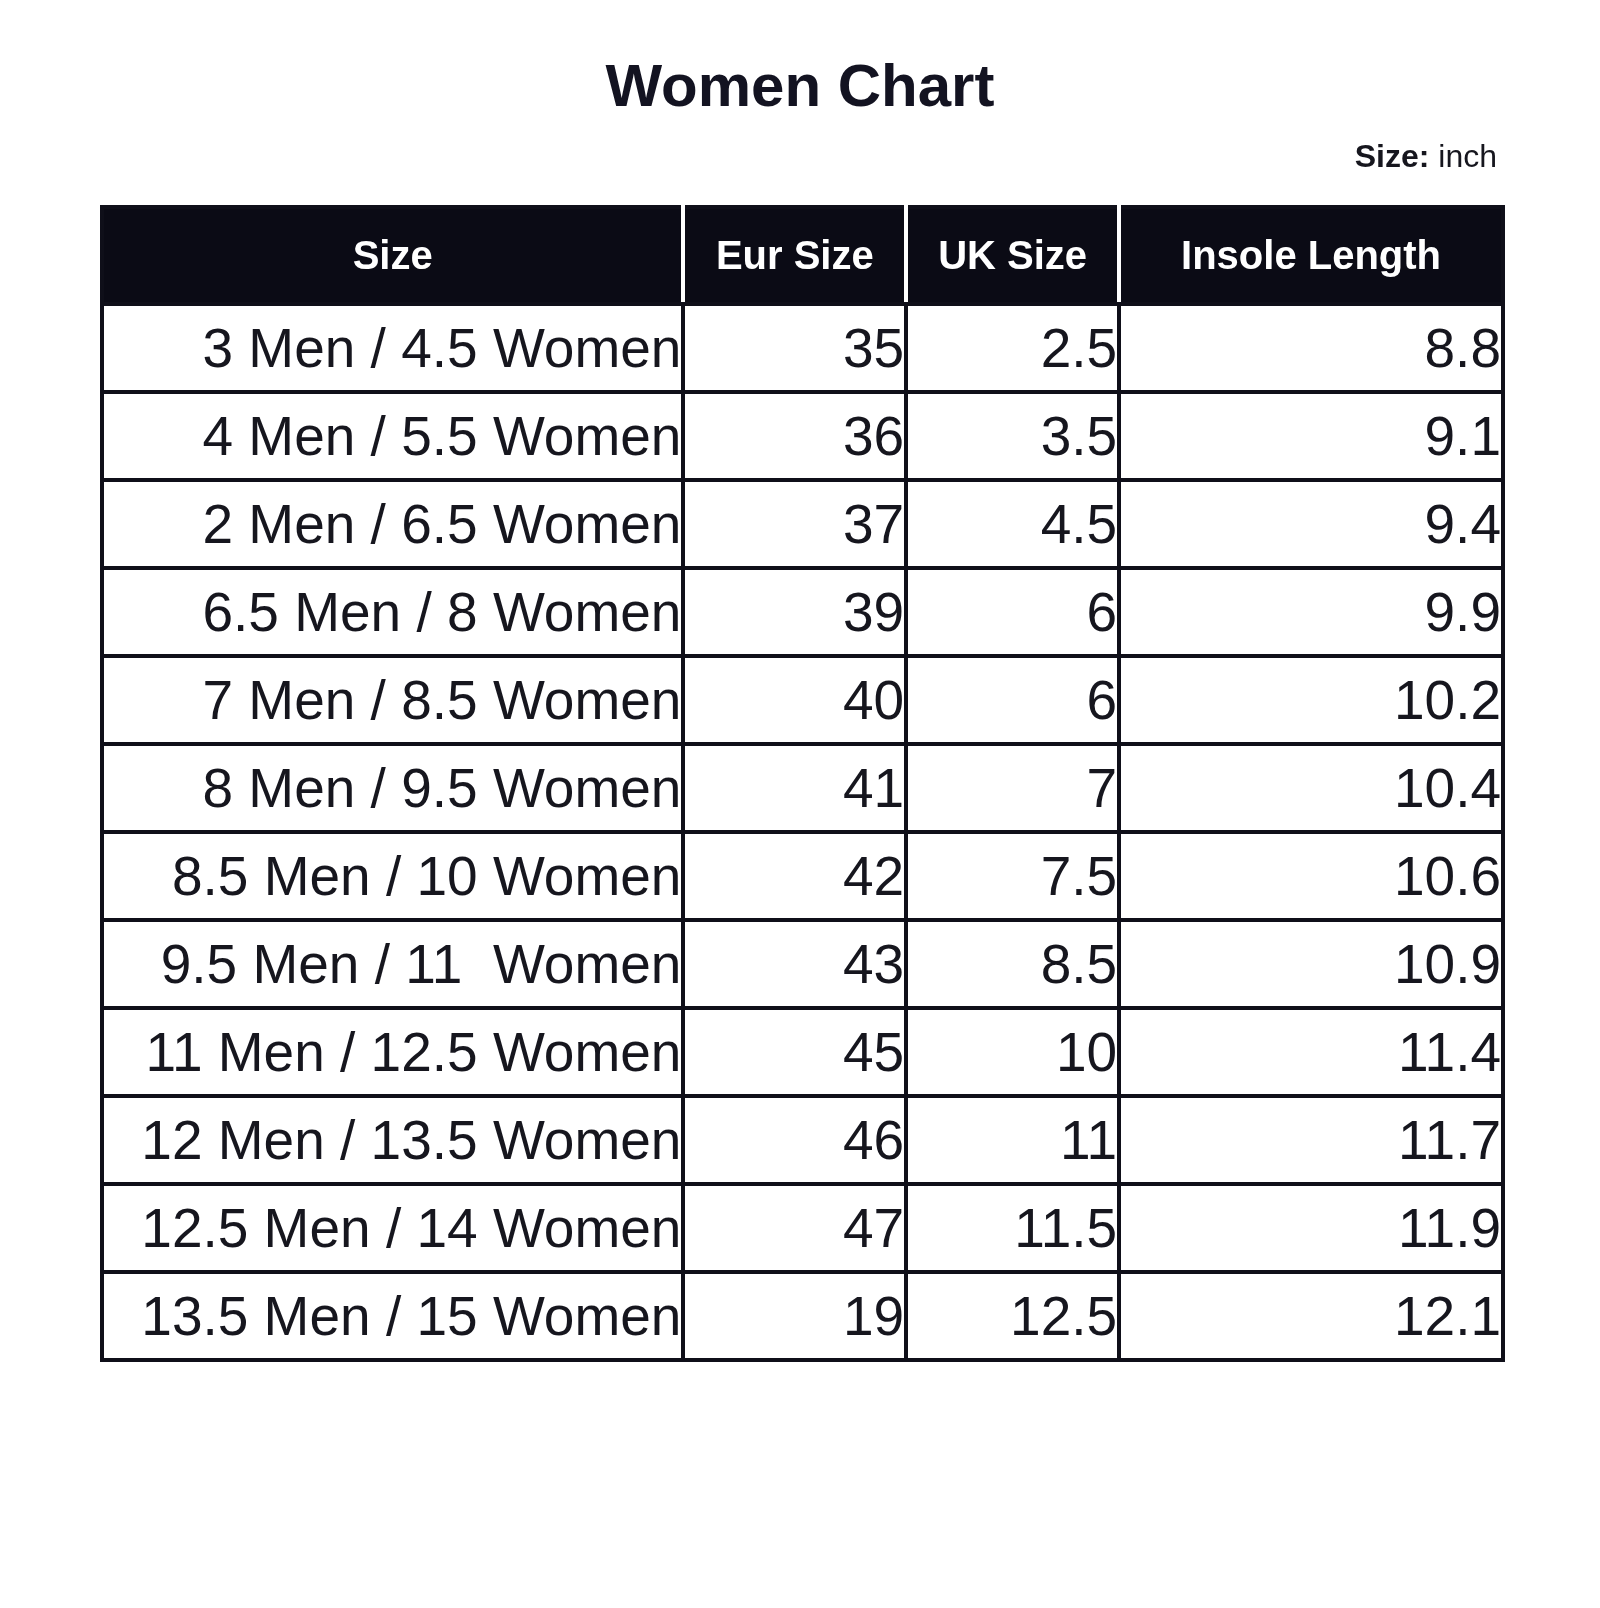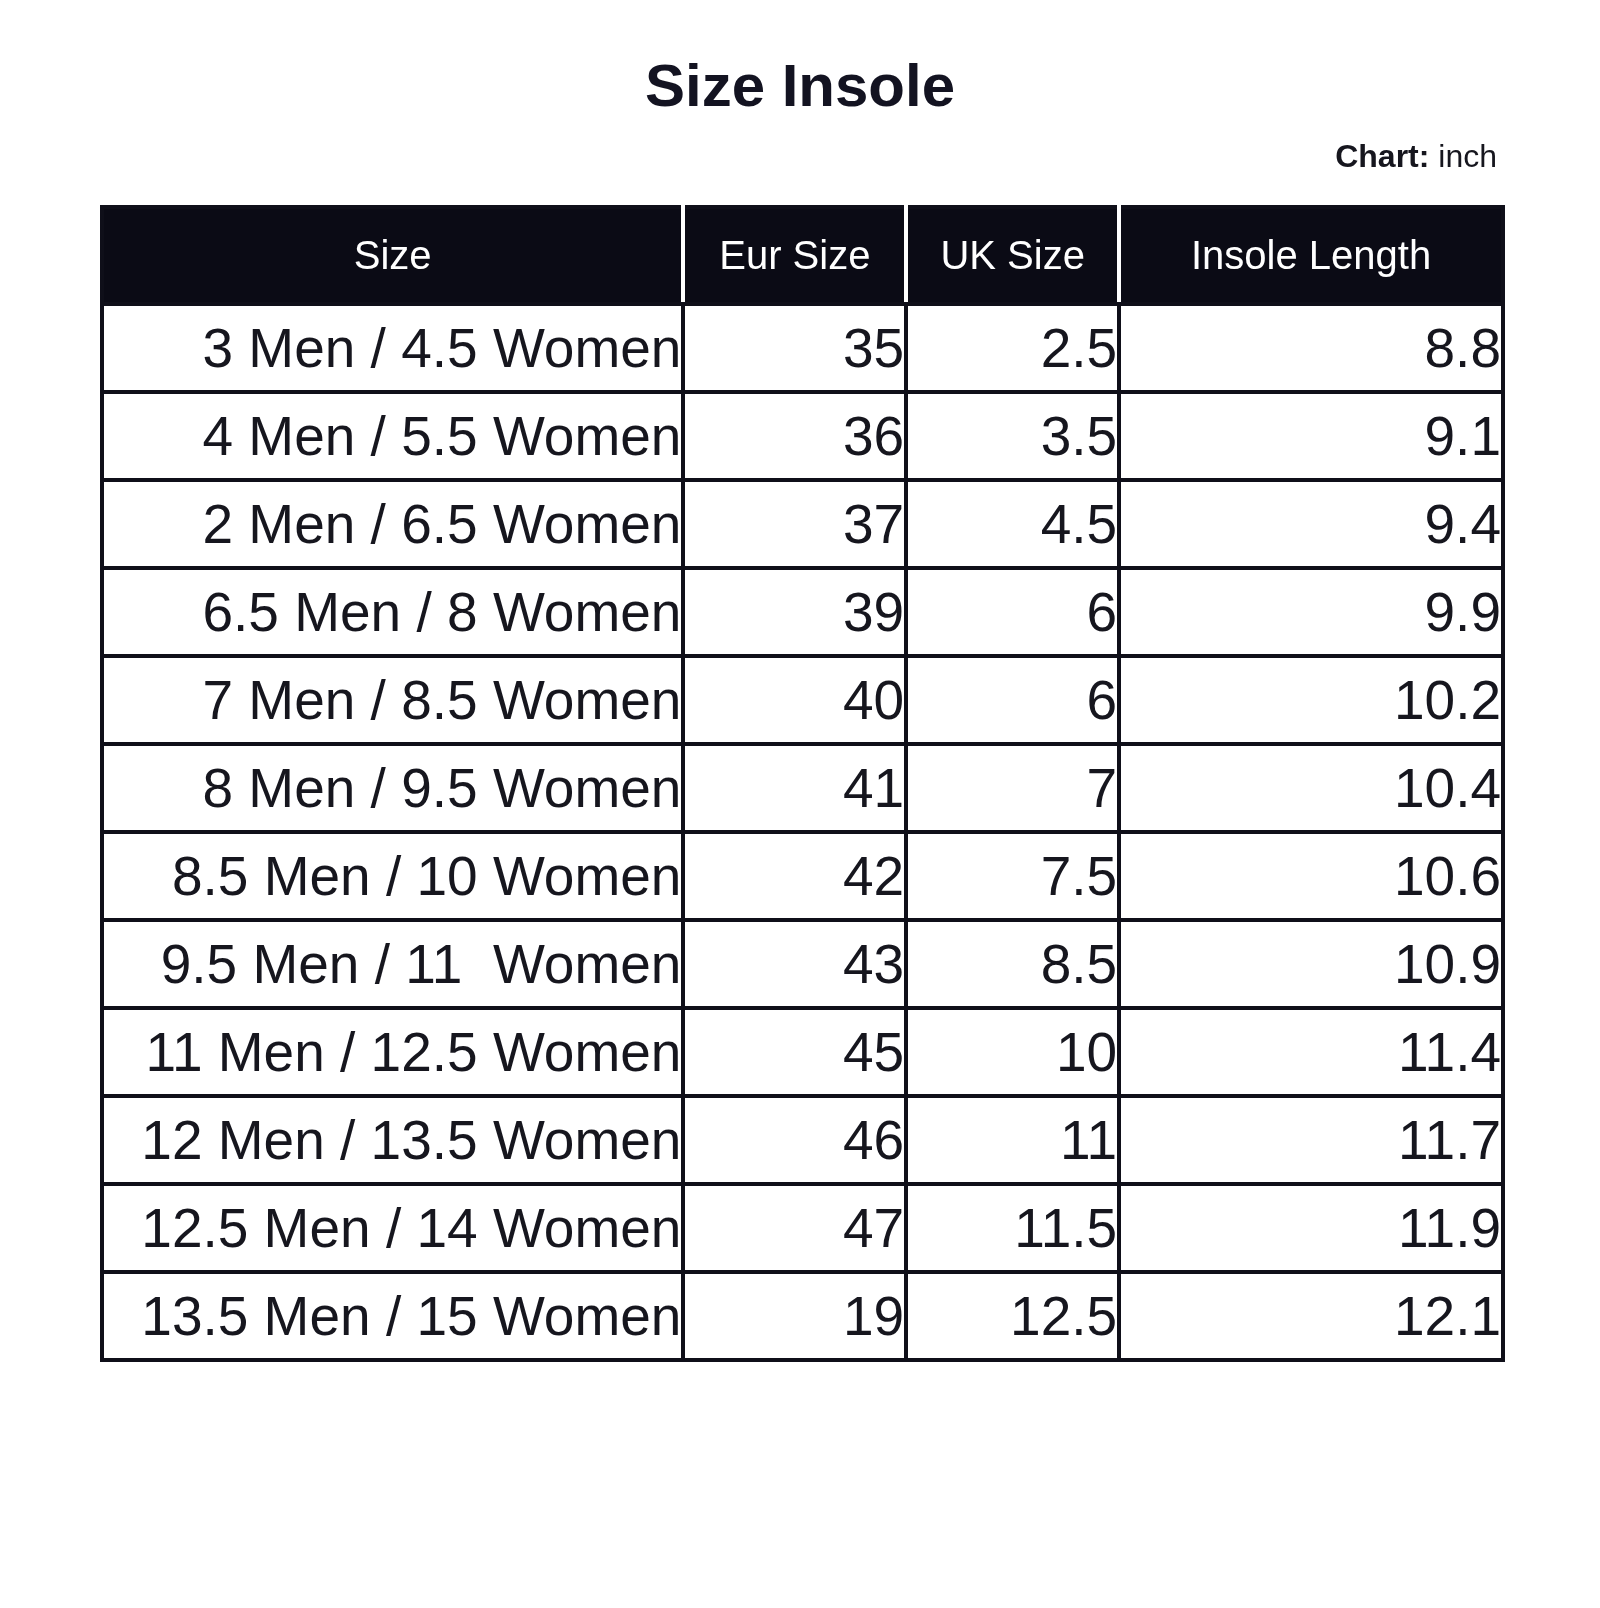--- a/index.html
+++ b/index.html
@@ -39,21 +39,21 @@
     width: 1405px;
     margin: 30px 0 0 100px;
     border-collapse: collapse;
     table-layout: fixed;
     border: 4px solid #0f0f19;
   }
   table.size-chart th {
     background: #0b0b15;
     color: #ffffff;
     font-size: 40px;
-    font-weight: normal;
+    font-weight: bold;
     height: 93px;
     text-align: center;
     vertical-align: middle;
     padding: 0;
   }
   table.size-chart th + th {
     border-left: 4px solid #ffffff;
   }
   table.size-chart th {
     border-bottom: 4px solid #0f0f19;
@@ -67,24 +67,24 @@
     height: 84px;
     padding: 0;
     white-space: pre-wrap;
   }
 </style>
 </head>
 <body>
 
 <div class="page">
 
-  <h1 class="title">Size Insole</h1>
+  <h1 class="title">Women Chart</h1>
 
   <div class="unit-row">
-    <span class="unit-label">Chart:</span>
+    <span class="unit-label">Size:</span>
     <span>inch</span>
   </div>
 
   <table class="size-chart">
     <colgroup>
       <col style="width:41.5%">
       <col style="width:15.9%">
       <col style="width:15.2%">
       <col style="width:27.4%">
     </colgroup>

